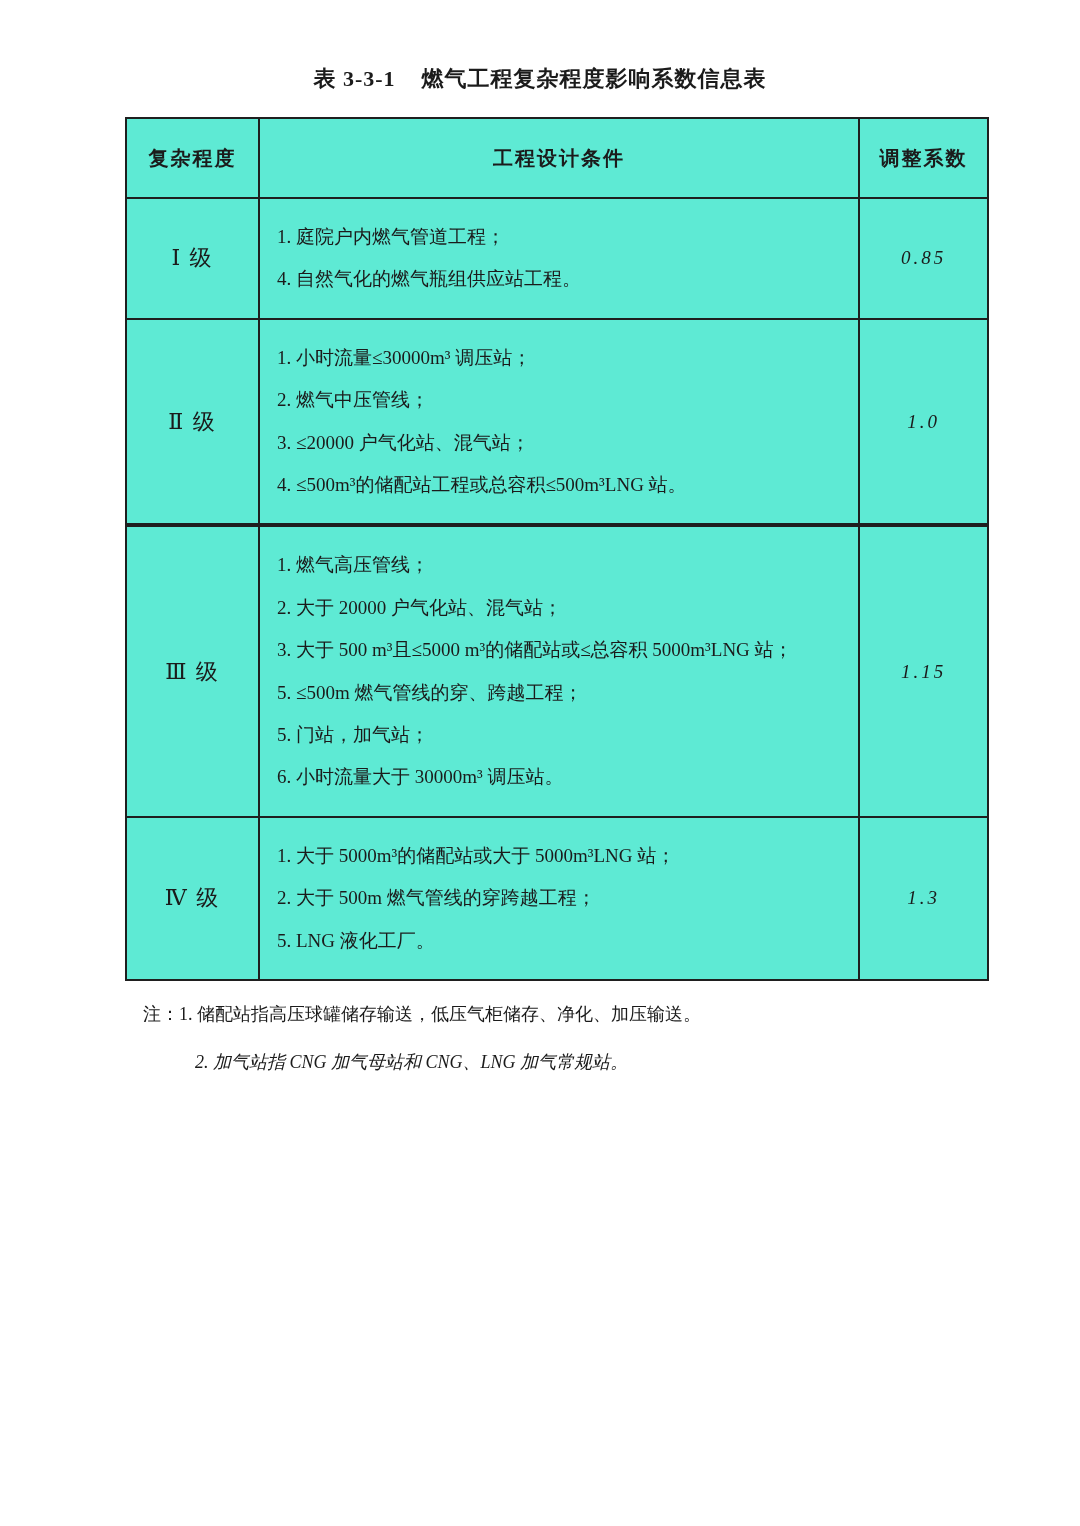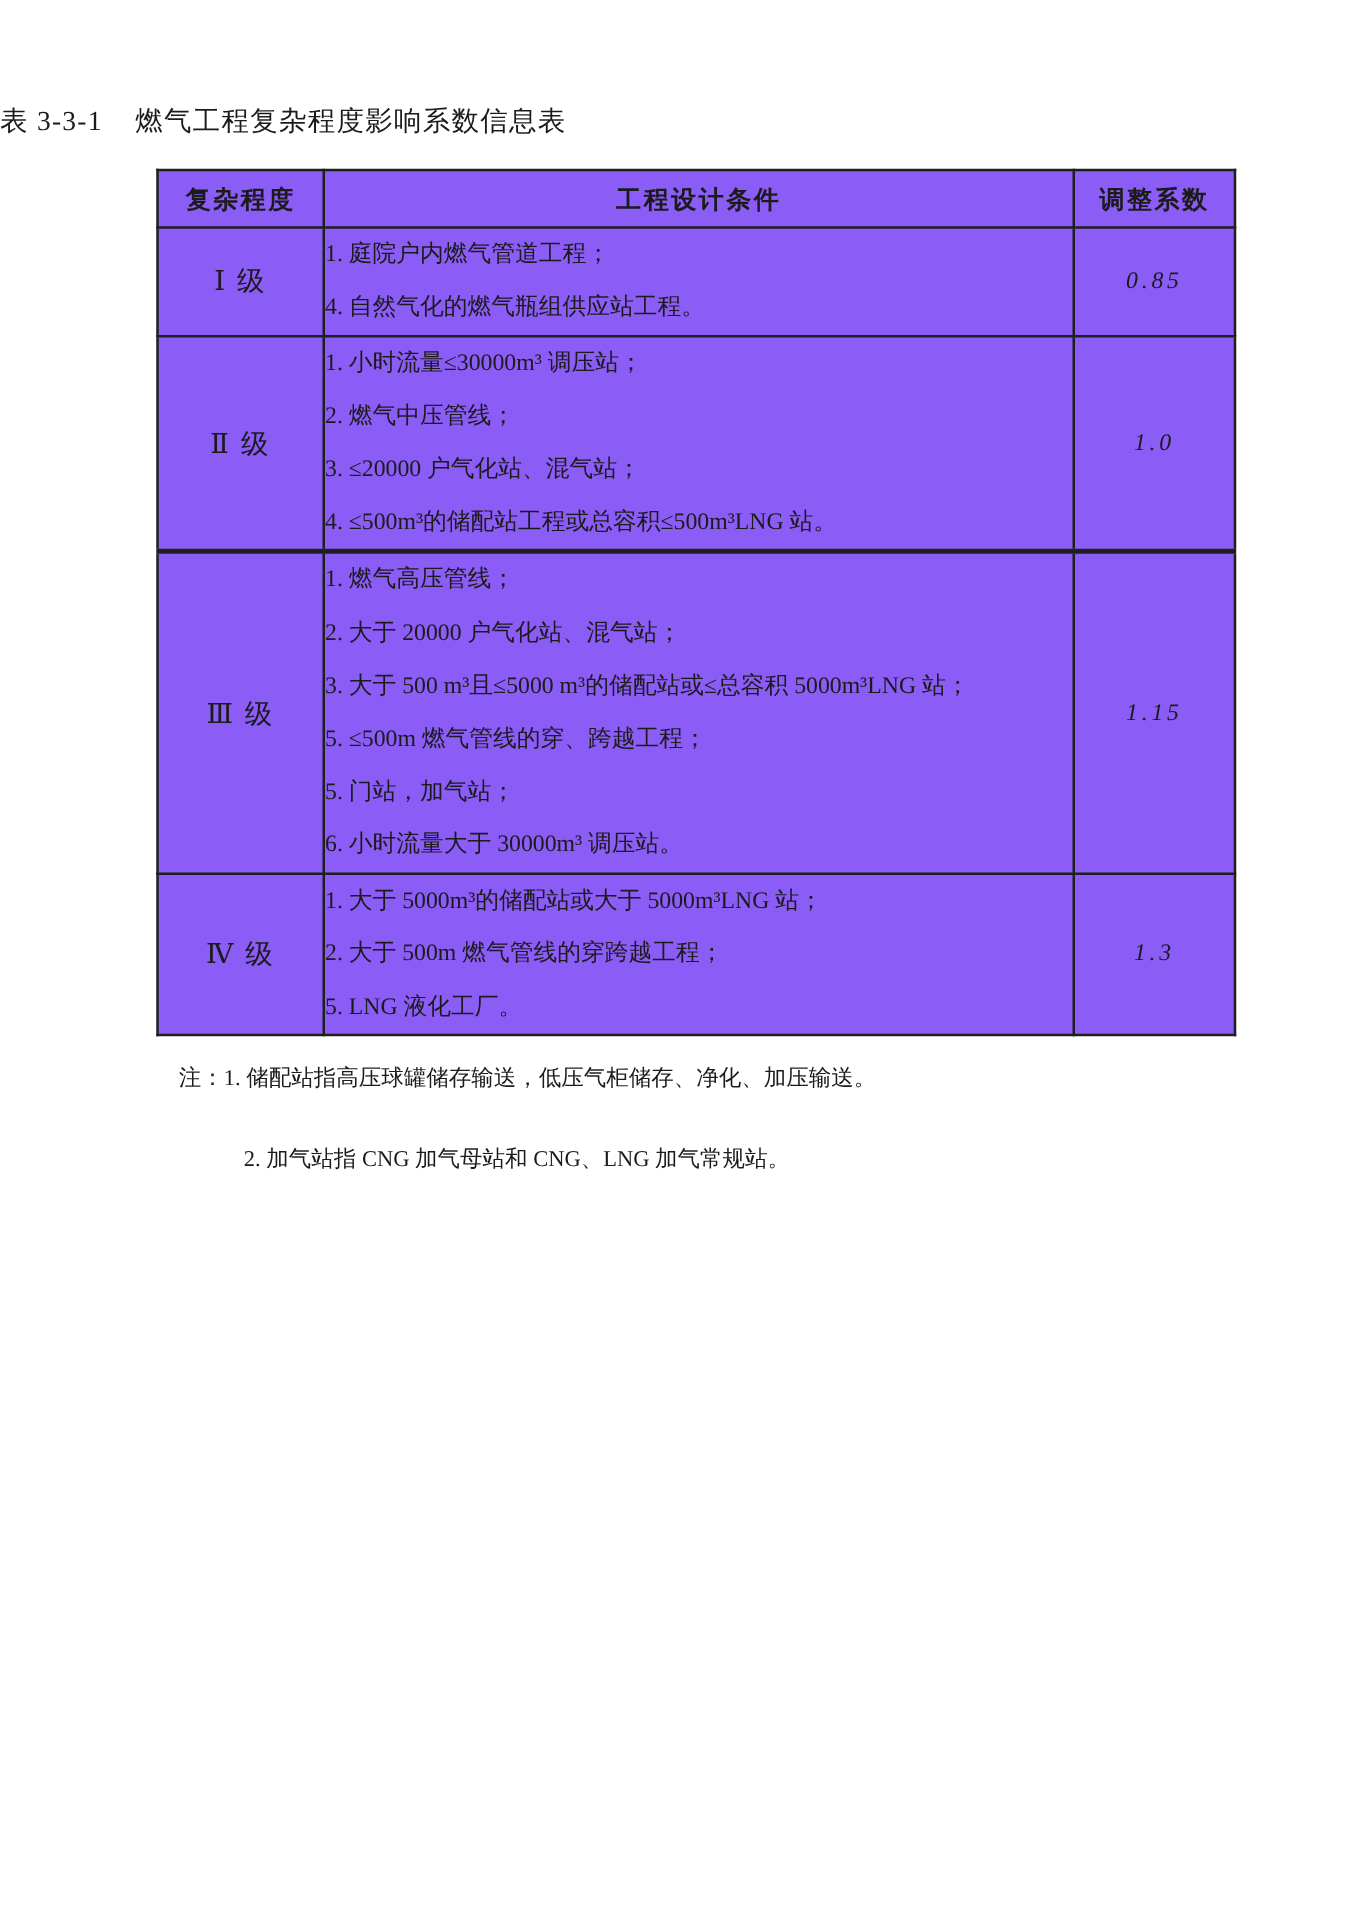--- a/index.html
+++ b/index.html
@@ -9,41 +9,41 @@
   }
   body {
     width: 1080px;
     height: 1526px;
     position: relative;
     font-family: "Liberation Serif", "DejaVu Serif", serif;
     color: #1b1b1b;
     overflow: hidden;
   }
   .doc-title {
-    padding-top: 82px;
-    text-align: left;
+    padding-top: 64px;
+    text-align: center;
     font-size: 22px;
-    font-weight: normal;
+    font-weight: bold;
     letter-spacing: 1px;
     white-space: pre;
   }
   table.coef-table {
     border-collapse: collapse;
     table-layout: fixed;
     width: 862px;
     margin: 23px 0 0 125px;
   }
   table.coef-table col.c-level { width: 133px; }
   table.coef-table col.c-cond  { width: 600px; }
   table.coef-table col.c-coef  { width: 129px; }
   table.coef-table th,
   table.coef-table td {
     border: 2px solid #1f1f1f;
-    padding: 0;
-    background: #8b5cf6;
+    padding: 17px;
+    background: #5eead4;
   }
   table.coef-table th {
     height: 44px;
     font-size: 20px;
     font-weight: bold;
     text-align: center;
     letter-spacing: 2px;
   }
   tr.row-1 { height: 86px; }
   tr.row-2 { height: 170px; }
@@ -75,22 +75,23 @@
   }
   .notes {
     margin: 22px 0 0 143px;
     font-size: 18px;
   }
   .note-line {
     white-space: pre;
     line-height: 22px;
   }
   .note-line.second {
-    margin-top: 43px;
+    margin-top: 26px;
     margin-left: 52px;
+    font-style: italic;
   }
 </style>
 </head>
 <body>
 
 <div class="doc-title">表 3-3-1    燃气工程复杂程度影响系数信息表</div>
 
 <table class="coef-table">
   <colgroup>
     <col class="c-level">

